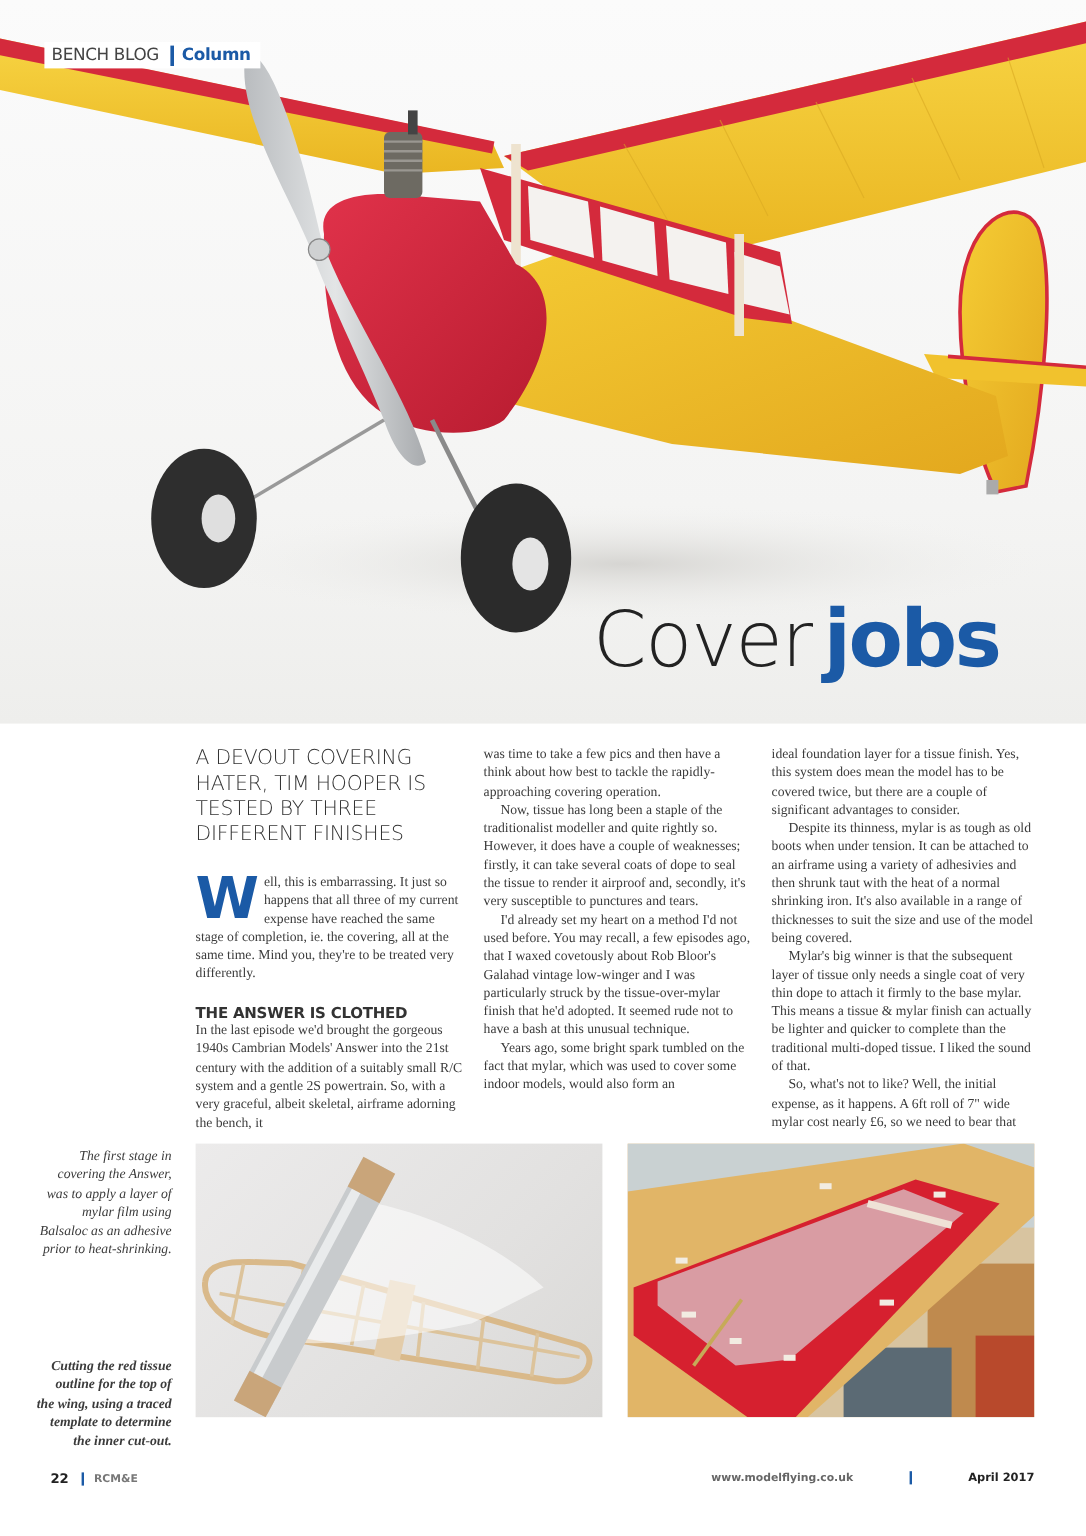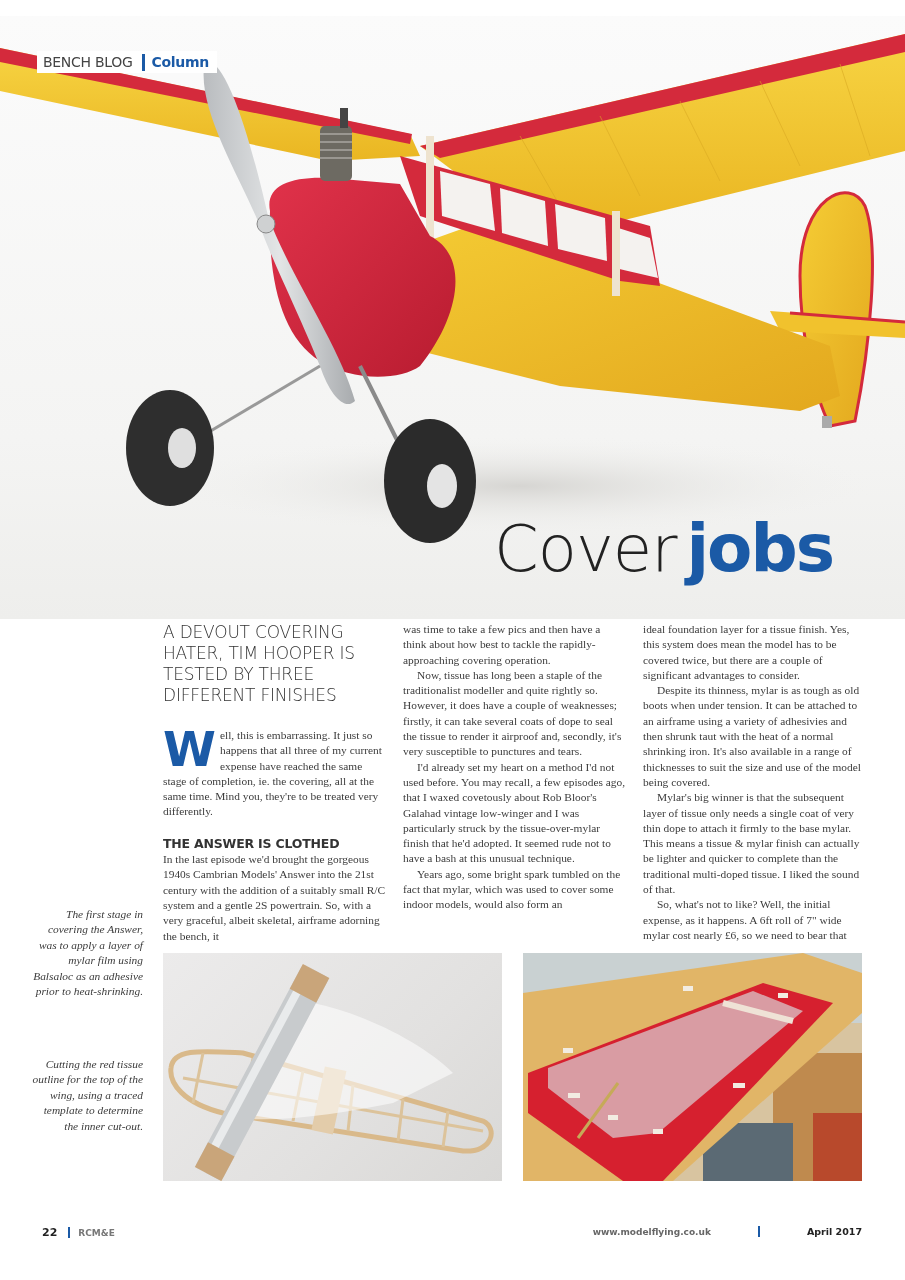--- a/index.html
+++ b/index.html
@@ -1,20 +1,20 @@
 <!DOCTYPE html>
 <html><head>
 <meta charset="utf-8">
 <style>
   * { box-sizing: border-box; margin: 0; padding: 0; }
   html, body { width: 905px; height: 1280px; background: #ffffff; overflow: hidden; }
   body { position: relative; font-family: "Liberation Sans", sans-serif; color: #3a3a3a; }
 
   
-  .hero { position: absolute; left: 0; top: 16px; width: 905px; height: 603px; background: linear-gradient(180deg, #fbfbfb 0%, #f4f4f3 70%, #eeeeec 100%); overflow: hidden; }
+  .hero { position: absolute; left: 0; top: 0; width: 905px; height: 603px; background: linear-gradient(180deg, #fbfbfb 0%, #f4f4f3 70%, #eeeeec 100%); overflow: hidden; }
   .hero svg { position: absolute; left: 0; top: 0; }
 
   .section-tag { position: absolute; left: 37px; top: 35px; height: 22px; background: #ffffff; padding: 0 8px 0 6px; display: flex; align-items: center; gap: 6px; z-index: 3; }
   .section-tag .tag-left { font-family: "DejaVu Sans", sans-serif; font-size: 14px; color: #444; letter-spacing: -0.3px; }
   .section-tag .tag-divider { width: 3px; height: 17px; background: #1b5aa6; margin-left: 4px; }
   .section-tag .tag-right { font-family: "DejaVu Sans", sans-serif; font-weight: bold; font-size: 14px; color: #1b5aa6; letter-spacing: -0.3px; }
 
   .headline { position: absolute; right: 72px; top: 500px; z-index: 3; white-space: nowrap; line-height: 1; text-align: right; }
   .headline .hl-light { font-family: "DejaVu Sans", sans-serif; font-weight: 200; font-size: 64px; color: #222; letter-spacing: -1px; -webkit-text-stroke: 0; font-stretch: condensed; }
   .headline .hl-bold { font-family: "DejaVu Sans", sans-serif; font-weight: bold; font-size: 66px; color: #1b5aa6; letter-spacing: -2px; margin-left: 10px; }
@@ -29,22 +29,22 @@
 
   .standfirst { font-family: "DejaVu Sans", sans-serif; font-weight: 200; font-size: 17px; line-height: 21px; color: #333; letter-spacing: -0.2px; margin-bottom: 22px; text-transform: uppercase; }
 
   .dropcap-para { }
   .dropcap { float: left; font-family: "DejaVu Sans", sans-serif; font-weight: bold; font-size: 48px; line-height: 38px; color: #1b5aa6; margin: 2px 4px 0 0; height: 40px; }
 
   .subhead { font-family: "DejaVu Sans", sans-serif; font-weight: bold; font-size: 12.5px; color: #333; margin-top: 16px; margin-bottom: 1px; letter-spacing: -0.2px; }
 
   
   .caption { position: absolute; left: 30px; width: 113px; text-align: right; font-family: "Liberation Serif", serif; font-style: italic; font-size: 11.4px; line-height: 15.4px; color: #3b3b3b; }
-  .cap1 { top: 907px; }
-  .cap2 { top: 1057px; }
+  .cap1 { top: 957px; }
+  .cap2 { top: 1132px; font-weight: bold; }
 
   
   .photo { position: absolute; top: 953px; height: 228px; overflow: hidden; }
   .photo1 { left: 163px; width: 339px; background: linear-gradient(135deg, #ecebeb 0%, #e2e1e0 60%, #d9d8d6 100%); }
   .photo2 { left: 523px; width: 339px; background: #d8c4a0; }
   .photo svg { position: absolute; left: 0; top: 0; }
 
   
   .footer { position: absolute; top: 1226px; font-family: "DejaVu Sans", sans-serif; font-size: 9.5px; display: flex; align-items: center; gap: 5px; }
   .footer-left { left: 42px; }

